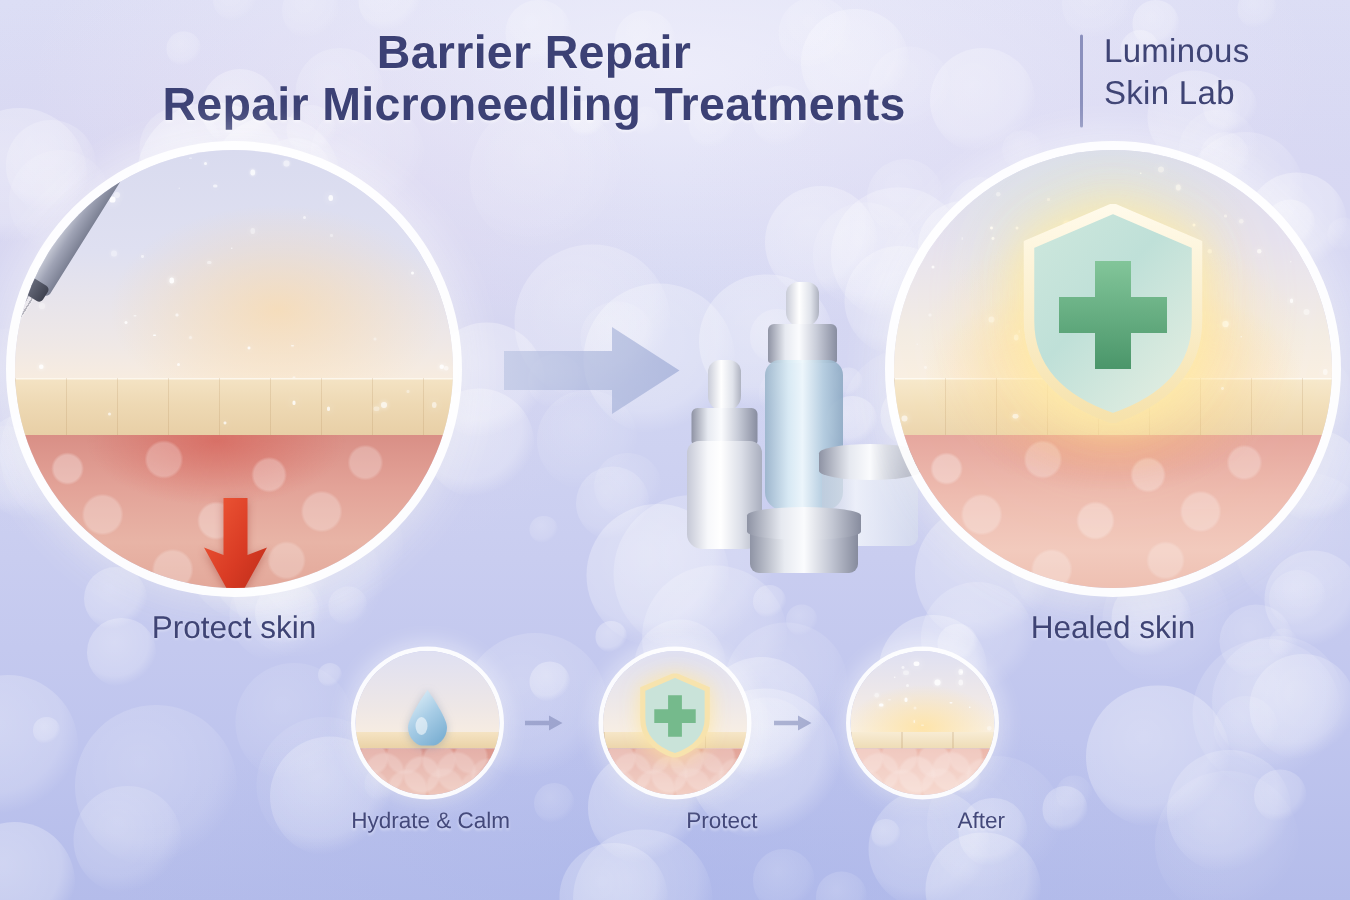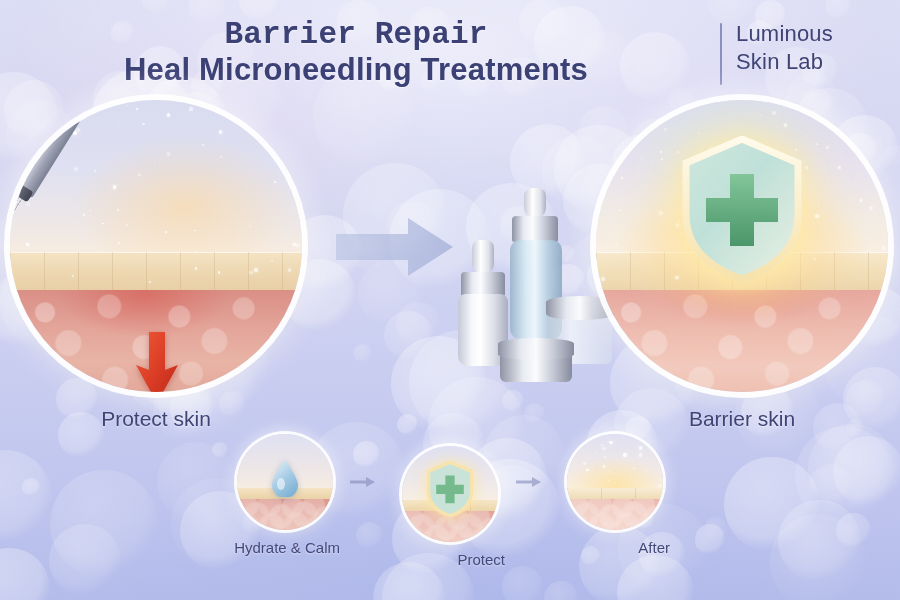--- a/index.html
+++ b/index.html
@@ -23,21 +23,21 @@
       radial-gradient(ellipse 600px 240px at 50% 8%, rgba(243,242,252,.75), rgba(243,242,252,0) 72%),
       radial-gradient(ellipse 500px 200px at 50% 100%, rgba(168,180,234,.45), rgba(168,180,234,0) 75%);
   }
   .bokeh{position:absolute;border-radius:50%;pointer-events:none;}
   
   .title-wrap{position:absolute;left:0;top:18px;width:712px;text-align:center;}
   .title-line{
     color:#3c4175;font-weight:bold;letter-spacing:.2px;line-height:1.12;
     text-shadow:0 1px 2px rgba(255,255,255,.55);
   }
-  .title-1{font-size:31px;font-family:Liberation Mono, monospace;}
+  .title-1{font-size:31px;}
   .title-2{font-size:31px;}
 
   .logo{position:absolute;left:714px;top:20px;width:170px;padding-left:22px;}
   .logo:before{
     content:"";position:absolute;left:6px;top:3px;width:2px;height:62px;
     background:#8b90bd;border-radius:1px;
   }
   .logo-line{color:#3f4475;font-size:22px;line-height:1.28;letter-spacing:.2px;}
 
   
@@ -329,21 +329,21 @@
       <div class="bokeh" style="left: 800.031px; top: 88.0167px; width: 33.1247px; height: 33.1247px; background: radial-gradient(circle at 40% 35%, rgba(255, 255, 255, 0.23), rgba(255, 255, 255, 0.13) 55%, rgba(255, 255, 255, 0) 72%);"></div>
       <div class="bokeh" style="left: 554.286px; top: 125.109px; width: 89.2631px; height: 89.2631px; background: radial-gradient(circle at 40% 35%, rgba(255, 255, 255, 0.31), rgba(255, 255, 255, 0.21) 55%, rgba(255, 255, 255, 0) 72%);"></div>
       <div class="bokeh" style="left: 668.293px; top: 86.7053px; width: 26.7703px; height: 26.7703px; background: radial-gradient(circle at 40% 35%, rgba(255, 255, 255, 0.17), rgba(255, 255, 255, 0.07) 55%, rgba(255, 255, 255, 0) 72%);"></div>
       <div class="bokeh" style="left: -42.129px; top: 450.065px; width: 94.2594px; height: 94.2594px; background: radial-gradient(circle at 40% 35%, rgba(255, 255, 255, 0.29), rgba(255, 255, 255, 0.19) 55%, rgba(255, 255, 255, 0) 72%);"></div>
       <div class="bokeh" style="left: 144.68px; top: 261.258px; width: 43.088px; height: 43.088px; background: radial-gradient(circle at 40% 35%, rgba(255, 255, 255, 0.32), rgba(255, 255, 255, 0.22) 55%, rgba(255, 255, 255, 0) 72%);"></div>
       <div class="bokeh" style="left: 836.258px; top: 513.138px; width: 34.6739px; height: 34.6739px; background: radial-gradient(circle at 40% 35%, rgba(255, 255, 255, 0.28), rgba(255, 255, 255, 0.18) 55%, rgba(255, 255, 255, 0) 72%);"></div>
     </div>
 
   <div class="title-wrap">
     <div class="title-line title-1">Barrier Repair</div>
-    <div class="title-line title-2">Heal Microneedling Treatments</div>
+    <div class="title-line title-2">Repair Microneedling Treatments</div>
   </div>
 
   <div class="logo">
     <div class="logo-line">Luminous</div>
     <div class="logo-line">Skin Lab</div>
   </div>
 
   <div class="main-circle circle-left">
     <div class="skin skin-air air-l"></div>
     <div class="skin skin-epi epi-l">
@@ -532,21 +532,21 @@
         <linearGradient id="crg" x1="0" y1="0" x2="0" y2="1">
           <stop offset="0%" stop-color="#7dc394"></stop>
           <stop offset="100%" stop-color="#3f8f60"></stop>
         </linearGradient>
       </defs>
       <path d="M62 3 L118 27 L118 78 C118 112 94 132 62 143 C30 132 6 112 6 78 L6 27 Z" fill="url(#shg)" stroke="url(#shb)" stroke-width="7"></path>
       <path d="M50 38 H74 V62 H98 V86 H74 V110 H50 V86 H26 V62 H50 Z" fill="url(#crg)" opacity="0.92"></path>
     </svg>
   </div>
 
-  <div class="cap cap-right">Barrier skin</div>
+  <div class="cap cap-right">Healed skin</div>
 
   <div class="steps">
 
     <div class="step" style="left:0;top:0;">
       <div class="step-circle">
         <div class="skin skin-air" style="height:56%;background:linear-gradient(180deg,#dfe0f2,#eee7e6 70%,#f6ece2 100%);"></div>
         <div class="skin skin-epi" style="top:56%;height:12%;background:linear-gradient(180deg,#f5e3c3,#ead2a6);"></div>
         <div class="skin skin-derm" style="top:68%;height:32%;background:linear-gradient(180deg,#dc968c,#e9b6a8);">
           <div class="cells"></div>
         </div>
@@ -562,21 +562,21 @@
           <ellipse cx="11" cy="25" rx="4" ry="6" fill="#ffffff" opacity=".55"></ellipse>
         </svg>
       </div>
       <div class="step-label">Hydrate &amp; Calm</div>
     </div>
 
     <svg class="step-arrow" style="left:120px;" viewBox="0 0 26 12">
       <path d="M0 4.5 H16 V1 L25 6 L16 11 V7.5 H0 Z" fill="#7c85b4"></path>
     </svg>
 
-    <div class="step" style="left:165px;top:12px;">
+    <div class="step" style="left:165px;top:0;">
       <div class="step-circle">
         <div class="skin skin-air" style="height:56%;background:linear-gradient(180deg,#dfe0f2,#efe9e8 70%,#f7eee4 100%);"></div>
         <div class="skin skin-epi" style="top:56%;height:12%;background:linear-gradient(180deg,#f6e6c8,#ecd5ab);">
           <div class="epi-lines"></div>
         </div>
         <div class="skin skin-derm" style="top:68%;height:32%;background:linear-gradient(180deg,#e2a398,#eec0b2);">
           <div class="cells"></div>
         </div>
         <svg style="position:absolute;left:50%;top:16%;width:48px;height:56px;transform:translateX(-50%);
              filter:drop-shadow(0 0 7px rgba(255,231,160,.95));" viewBox="0 0 124 146">

